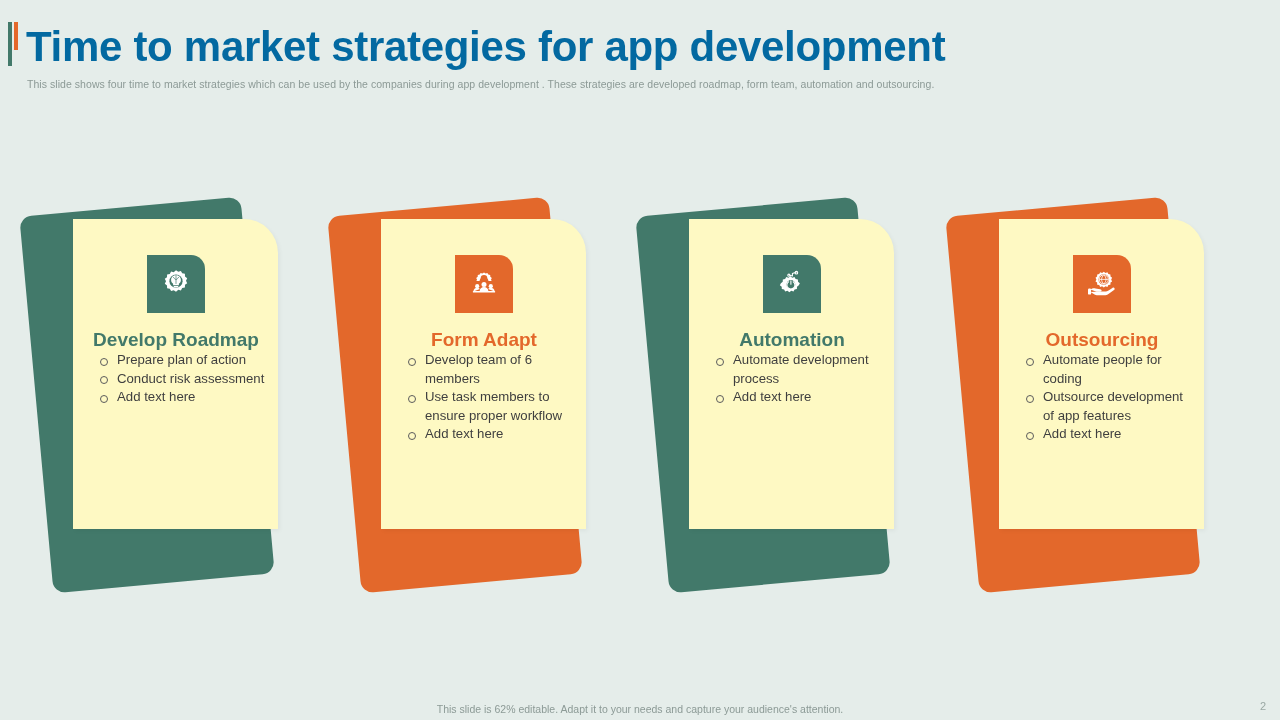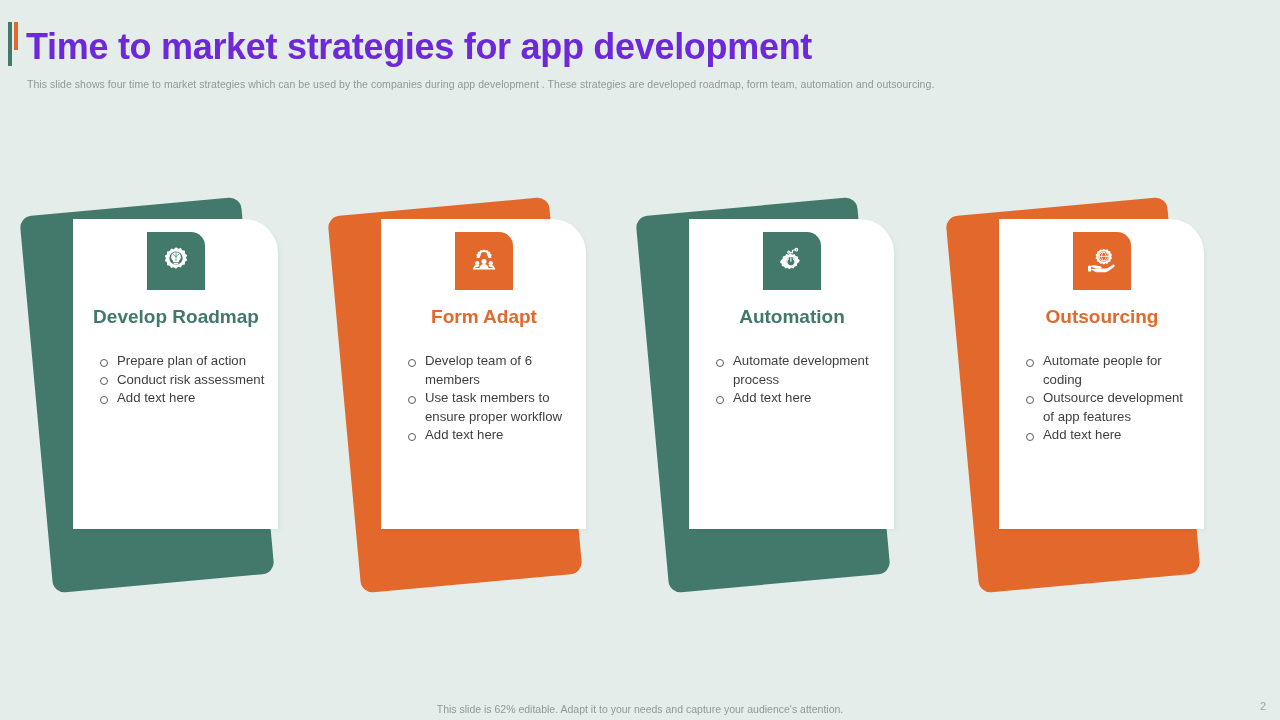--- a/index.html
+++ b/index.html
@@ -34,23 +34,23 @@
   .accent-bar .seg-orange {
     width: 4px;
     height: 28px;
     background: #e3682b;
   }
 
   .slide-title {
     position: absolute;
     left: 26px;
     top: 24px;
-    font-size: 36px;
+    font-size: 42px;
     font-weight: bold;
-    color: #6d28d9;
+    color: #0369a1;
     letter-spacing: -0.3px;
     line-height: 46px;
     white-space: nowrap;
   }
 
   .slide-subtitle {
     position: absolute;
     left: 27px;
     top: 77px;
     font-size: 10.5px;
@@ -95,24 +95,24 @@
   .backdrop.green  { background: #42796a; }
   .backdrop.orange { background: #e3682b; }
 
   
   .card {
     position: absolute;
     left: 51px;
     top: 29px;
     width: 205px;
     height: 310px;
-    background: #ffffff;
+    background: #fef9c3;
     border-radius: 0 34px 0 0;
     box-shadow: 2px 2px 4px rgba(0,0,0,0.045);
-    padding: 13px 12px 0 13px;
+    padding: 36px 12px 0 13px;
   }
 
   .icon-badge {
     width: 58px;
     height: 58px;
     border-radius: 0 14px 0 0;
     margin: 0 auto 0 auto;
     display: flex;
     align-items: center;
     justify-content: center;
@@ -126,21 +126,21 @@
     text-align: center;
     font-size: 19px;
     font-weight: bold;
     line-height: 22px;
     white-space: nowrap;
   }
   .card-title.green  { color: #42796a; }
   .card-title.orange { color: #e3682b; }
 
   .bullets {
-    margin-top: 24px;
+    margin-top: 0;
     padding-left: 11px;
     list-style: none;
   }
   .bullets li {
     position: relative;
     padding-left: 20px;
     font-size: 13.2px;
     line-height: 18.6px;
     color: #3f3f3f;
   }

